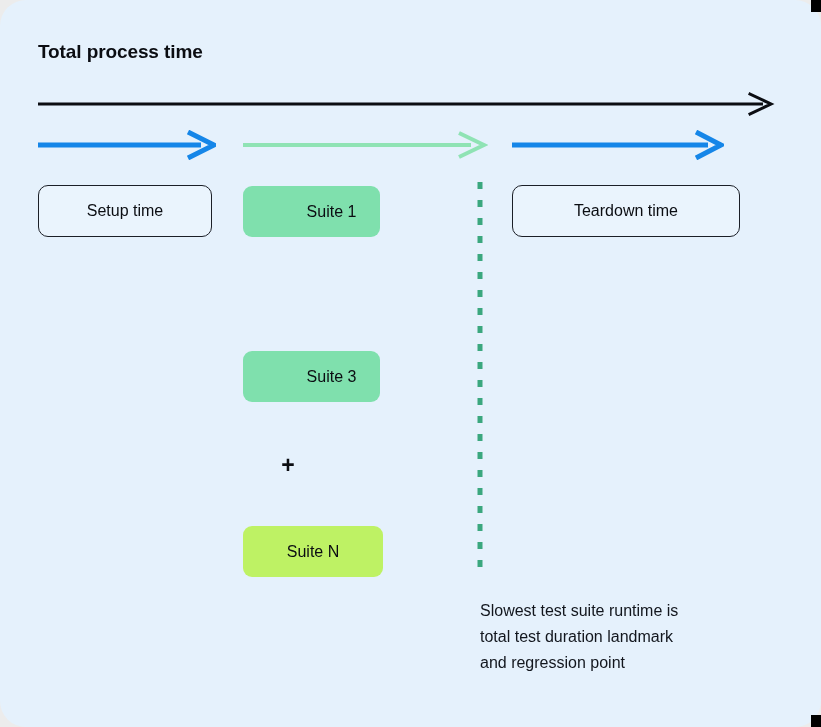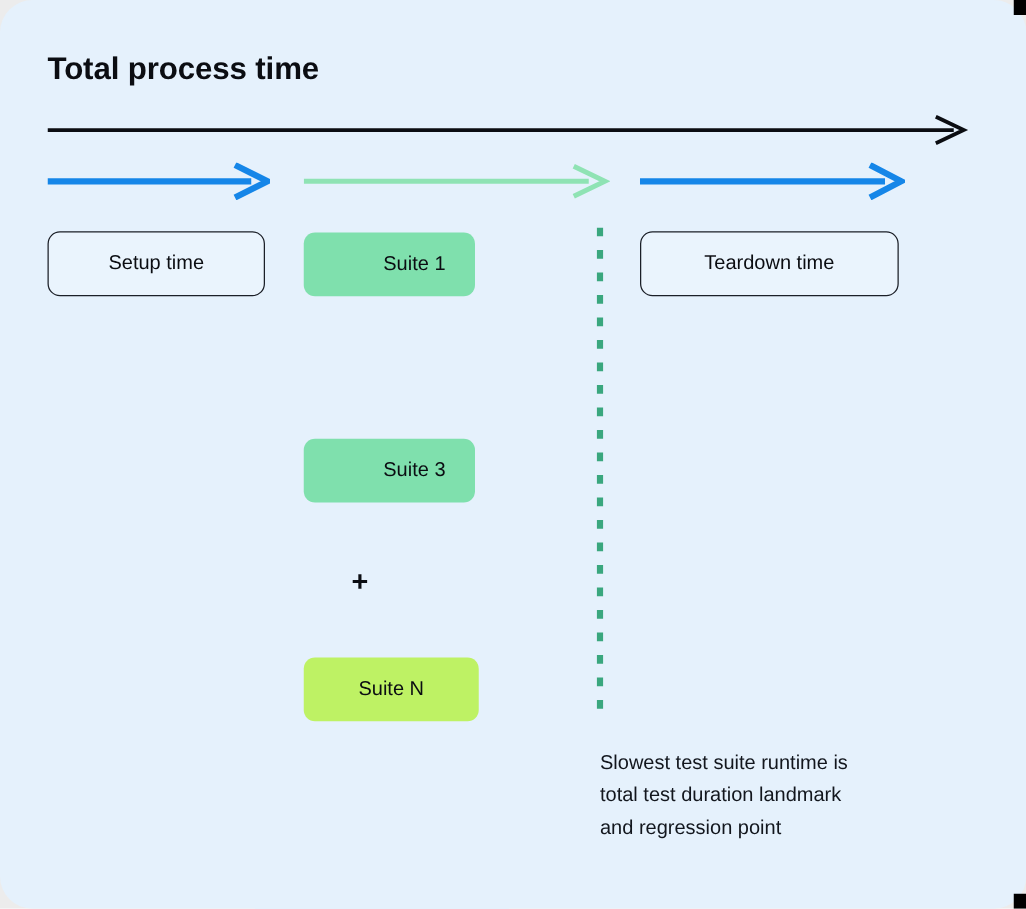--- a/index.html
+++ b/index.html
@@ -37,21 +37,21 @@
     height: 727px;
     background: #e5f1fc;
     border-radius: 26px;
     overflow: hidden;
   }
 
   .title {
     position: absolute;
     left: 38px;
     top: 41px;
-    font-size: 25px;
+    font-size: 19px;
     font-weight: bold;
     color: #0b0d12;
     letter-spacing: -0.1px;
   }
 
   
   .main-axis {
     position: absolute;
     left: 38px;
     top: 92px;
@@ -81,21 +81,21 @@
   }
   .box.outline {
     background: #eaf4fd;
     border: 1.6px solid #1b1f27;
     border-radius: 10px;
   }
   .box.filled-green  { background: #7fe0ad; padding-left: 40px; }
   .box.filled-orange { background: #bef264; }
 
   .box.setup     { left: 38px;  top: 185px; width: 174px; height: 52px; }
-  .box.teardown  { left: 512px; top: 185px; width: 207px; height: 52px; }
+  .box.teardown  { left: 512px; top: 185px; width: 228px; height: 52px; }
   .box.suite1    { left: 243px; top: 186px; width: 137px; height: 51px; }
   .box.suite2    { left: 243px; top: 268px; width: 238px; height: 51px; }
   .box.suite3    { left: 243px; top: 351px; width: 137px; height: 51px; }
   .box.suiteN    { left: 243px; top: 526px; width: 140px; height: 51px; }
 
   .plus-sign {
     position: absolute;
     left: 243px;
     top: 450px;
     width: 90px;

